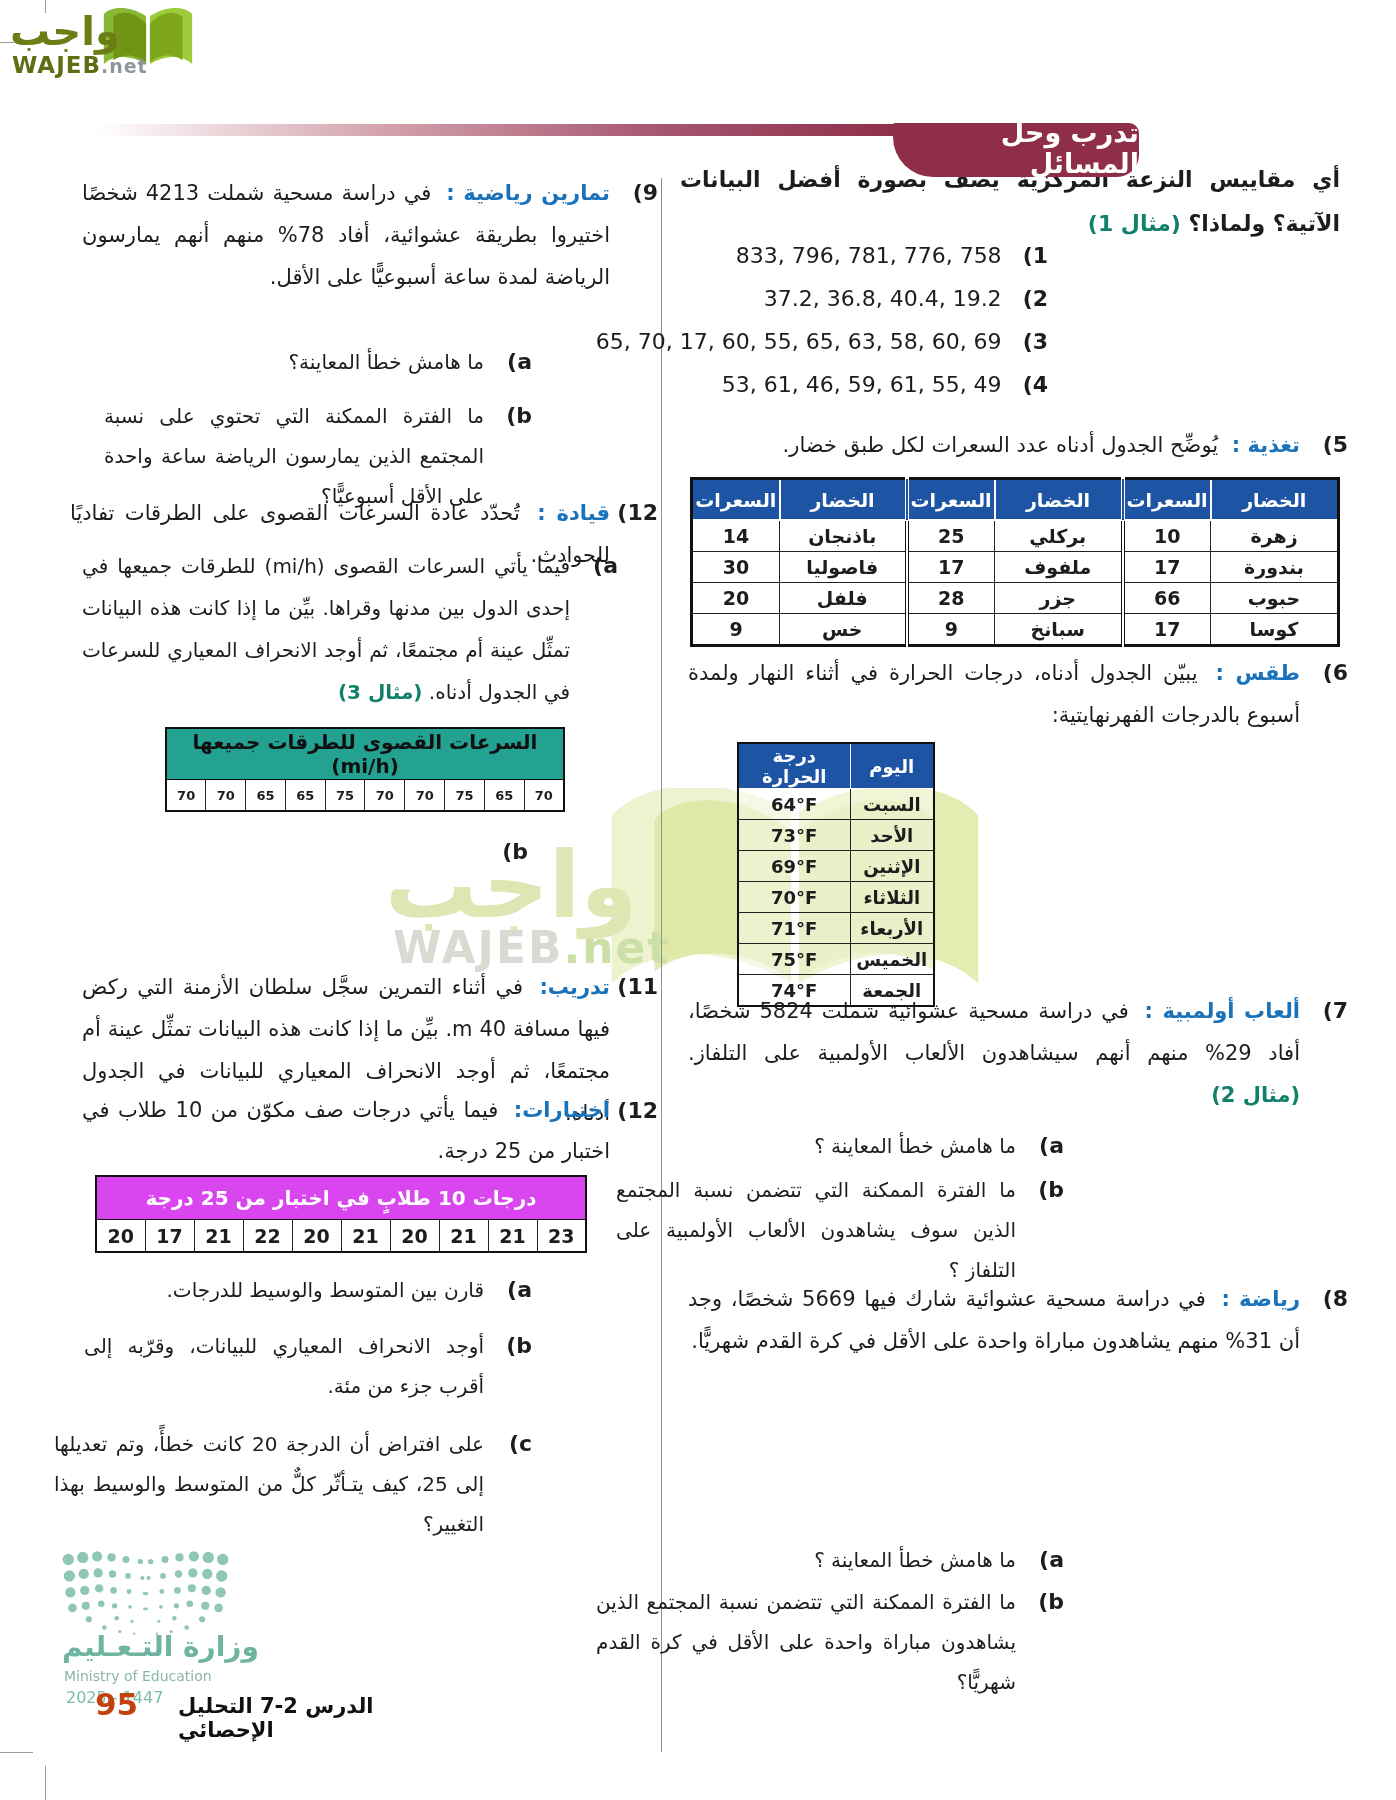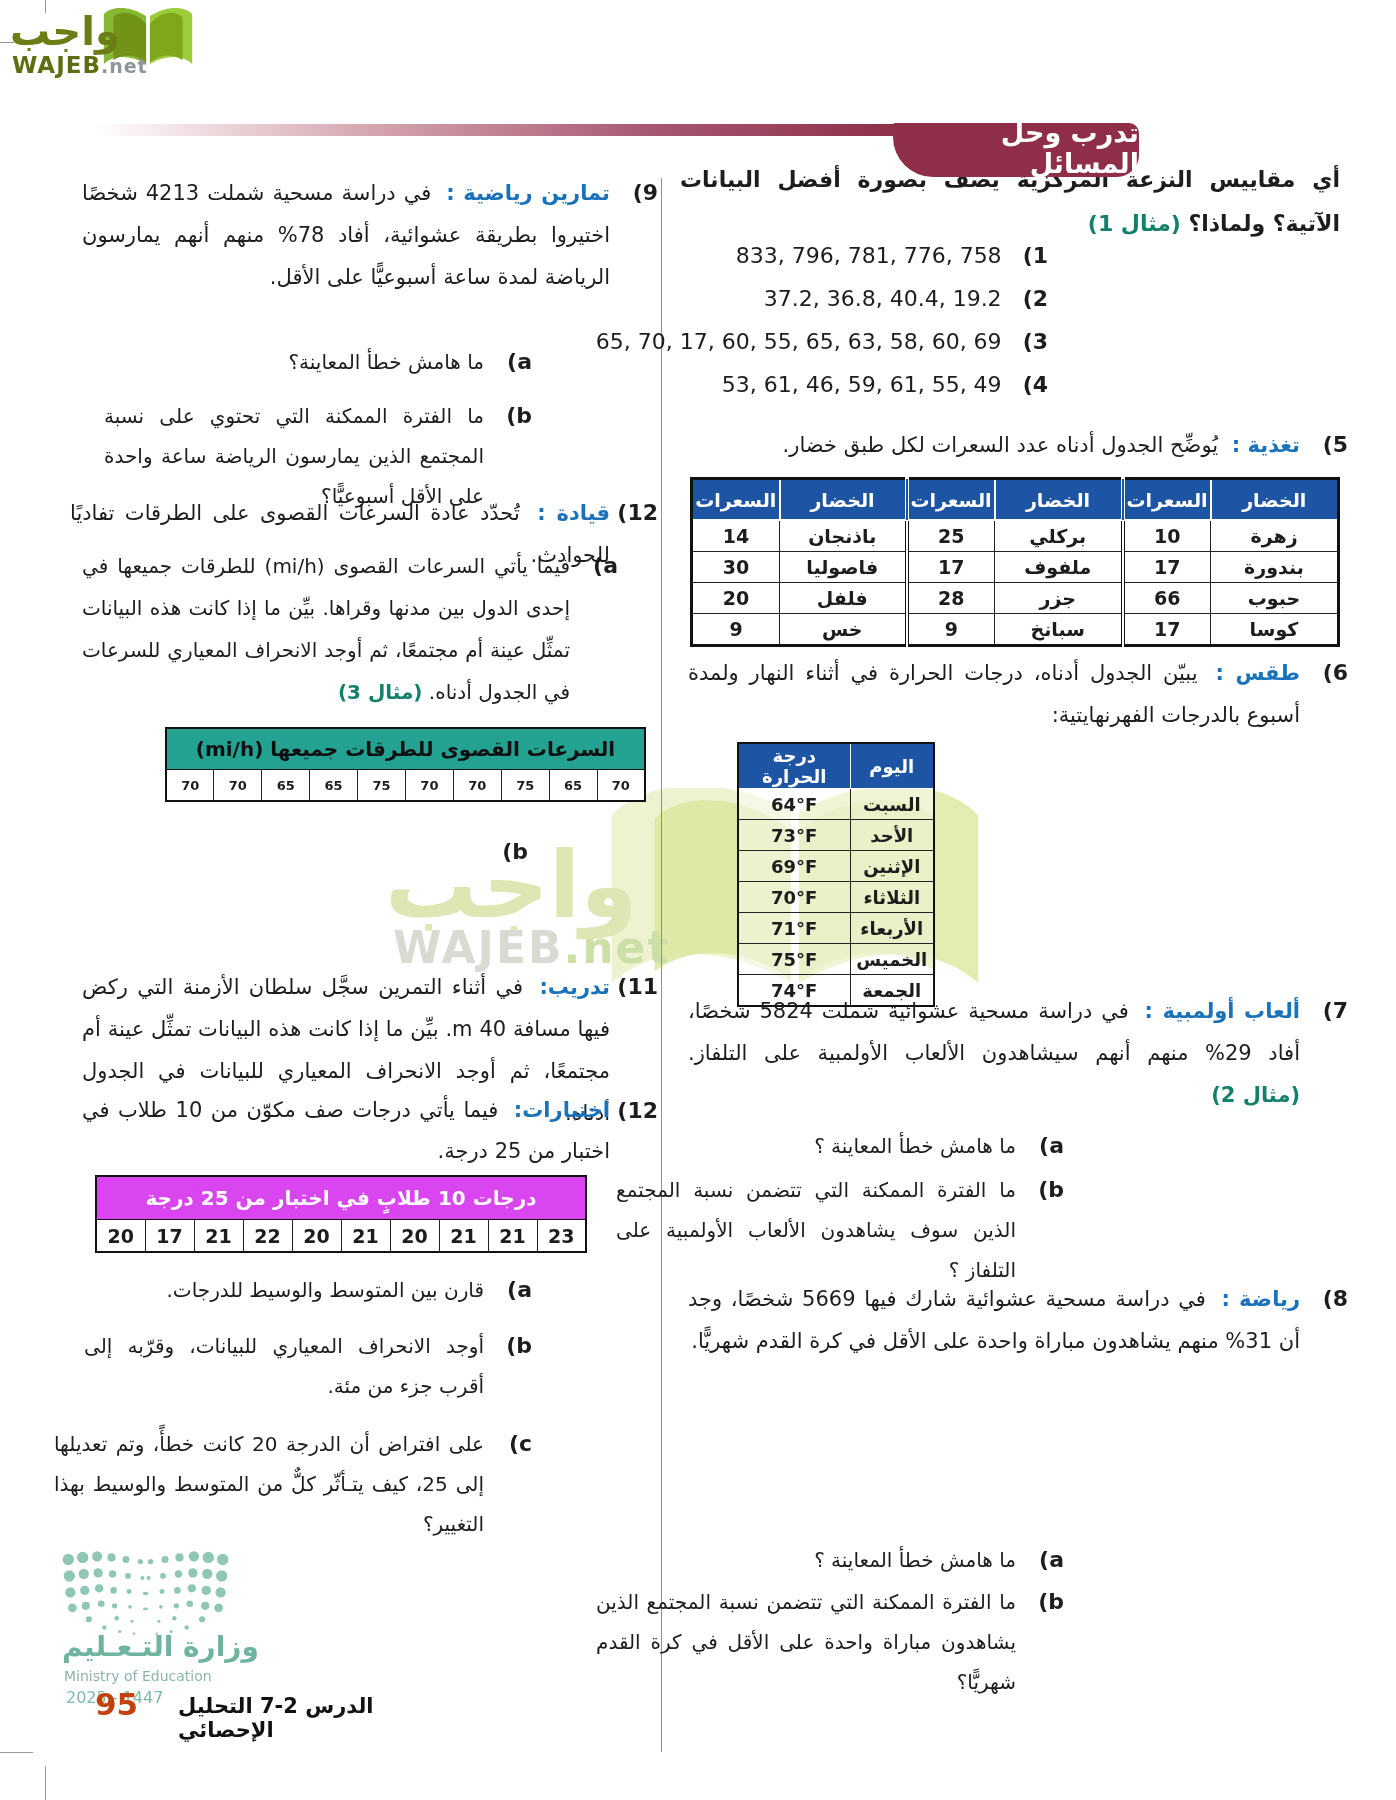--- a/index.html
+++ b/index.html
@@ -283,21 +283,21 @@
     <span class="pnum">(12</span>
     <span class="plabel">قيادة :</span>
     <span>تُحدّد عادة السرعات القصوى على الطرقات تفاديًا للحوادث.</span>
   </div>
   <div class="problem sub" style="top:545px;right:826px;width:488px;line-height:42px;">
     <span class="pnum">(a</span>
     <span>فيما يأتي السرعات القصوى (mi/h) للطرقات جميعها في إحدى الدول بين مدنها وقراها. بيِّن ما إذا كانت هذه البيانات تمثِّل عينة أم مجتمعًا، ثم أوجد الانحراف المعياري للسرعات في الجدول أدناه.</span>
     <span class="example">(مثال 3)</span>
   </div>
 
-  <table class="stable" style="top:727px;left:165px;width:481px;">
+  <table class="stable" style="top:727px;left:165px;width:400px;">
     <thead>
       <tr>
           <th colspan="10">السرعات القصوى للطرقات جميعها (mi/h)</th>
         </tr>
     </thead>
     <tbody>
       <tr dir="ltr">
         <td>70</td>
           <td>70</td>
         <td>65</td>

